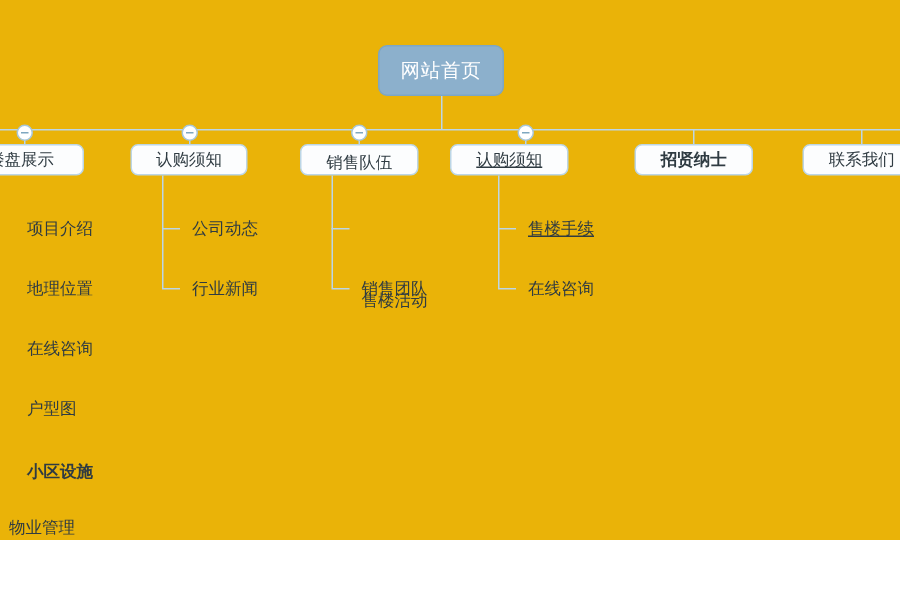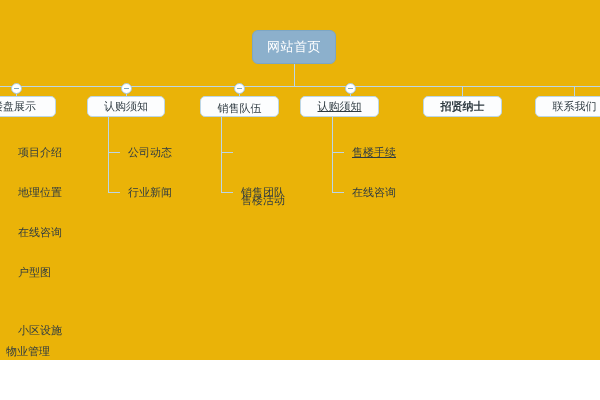--- a/index.html
+++ b/index.html
@@ -160,21 +160,21 @@
   </div>
 
   <div class="leaf" style="left:18px; top:225px;">
     <span>在线咨询</span>
   </div>
 
   <div class="leaf" style="left:18px; top:265px;justify-content:center;">
     <span>户型图</span>
   </div>
 
-  <div class="leaf" style="left:18px; top:323px;">
+  <div class="leaf" style="left:18px; top:307px;font-weight:bold;">
     <span>小区设施</span>
   </div>
 
   <div class="leaf" style="left:6px; top:344px;">
     <span>物业管理</span>
   </div>
 
   <div class="drop-stem" style="left:126px;"></div>
   <div class="toggle" style="left:121px;"></div>
   <div class="node2" style="left:87px; width:78px;">

